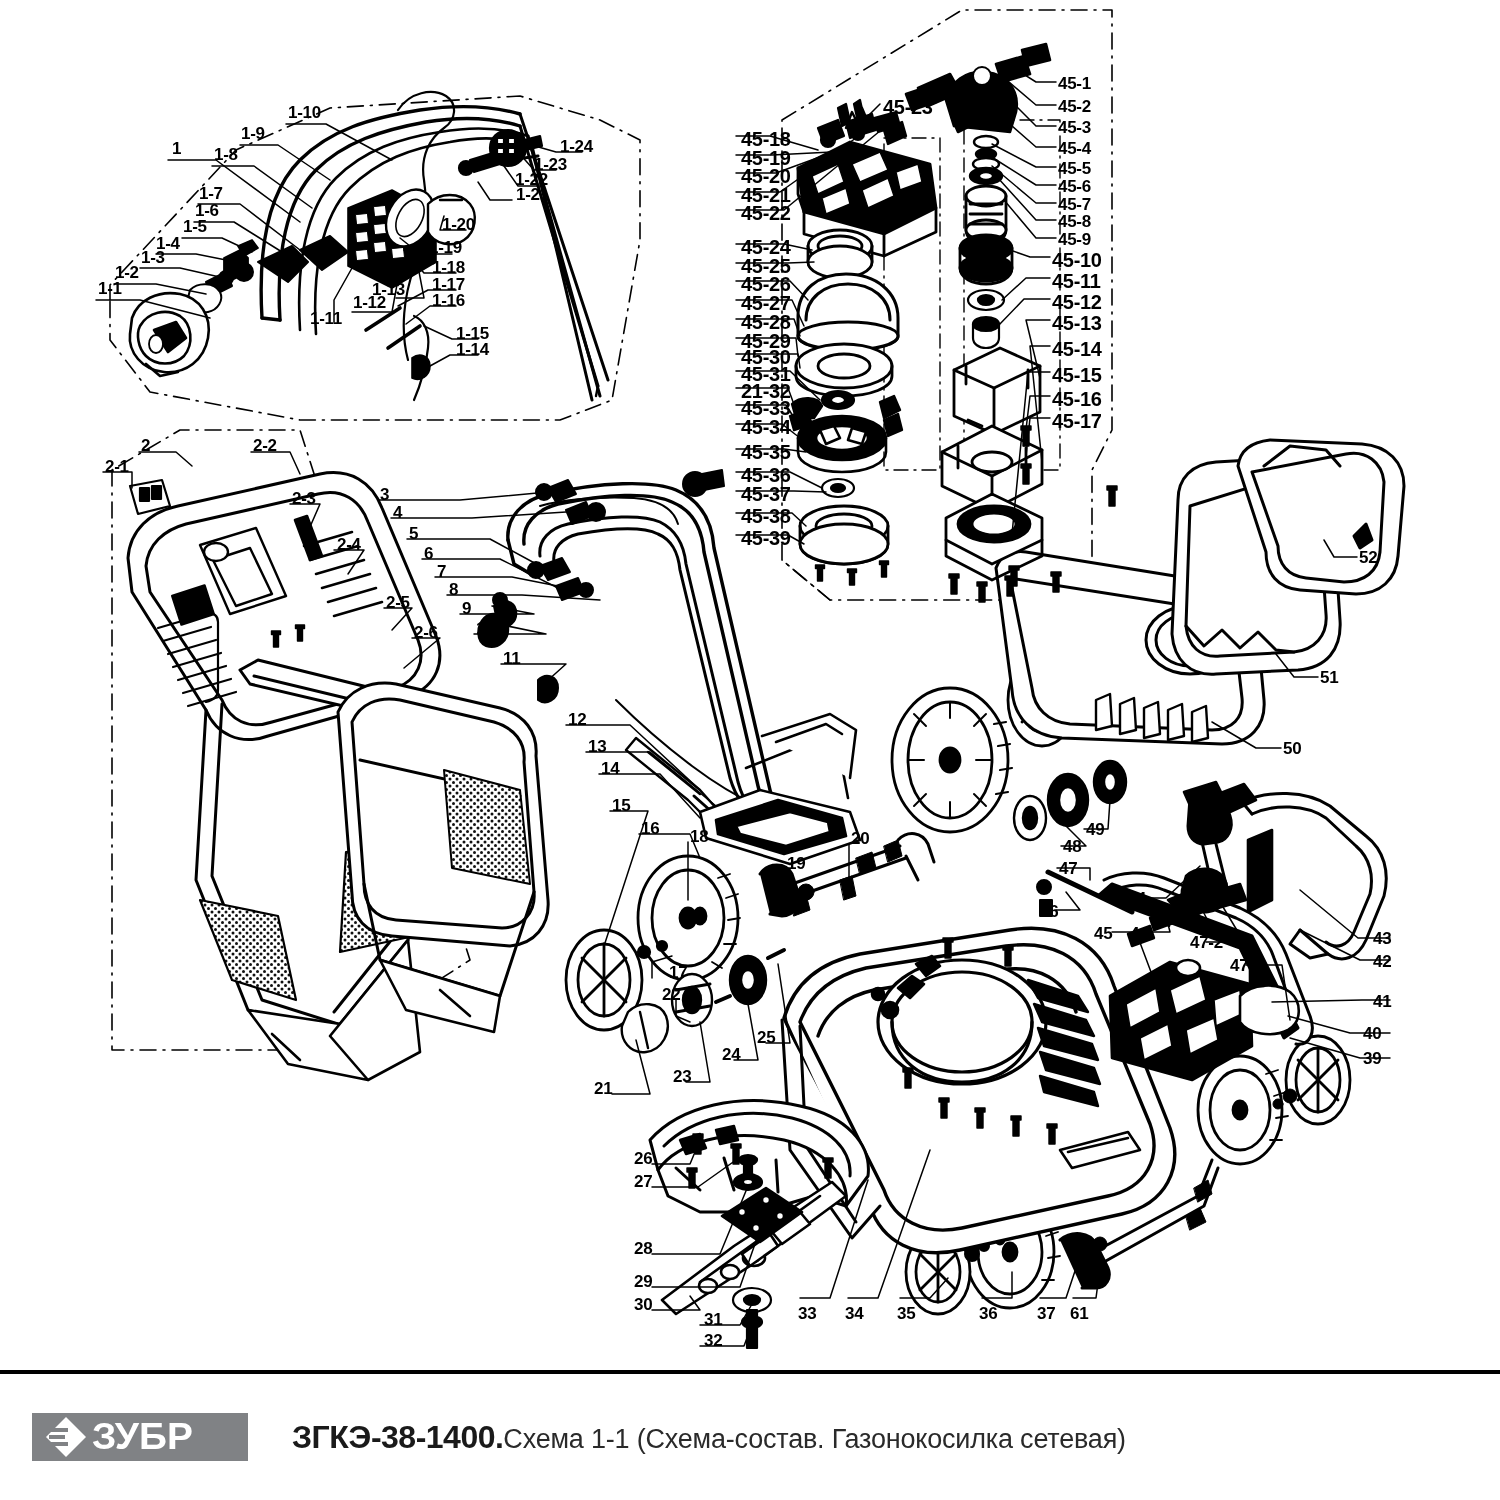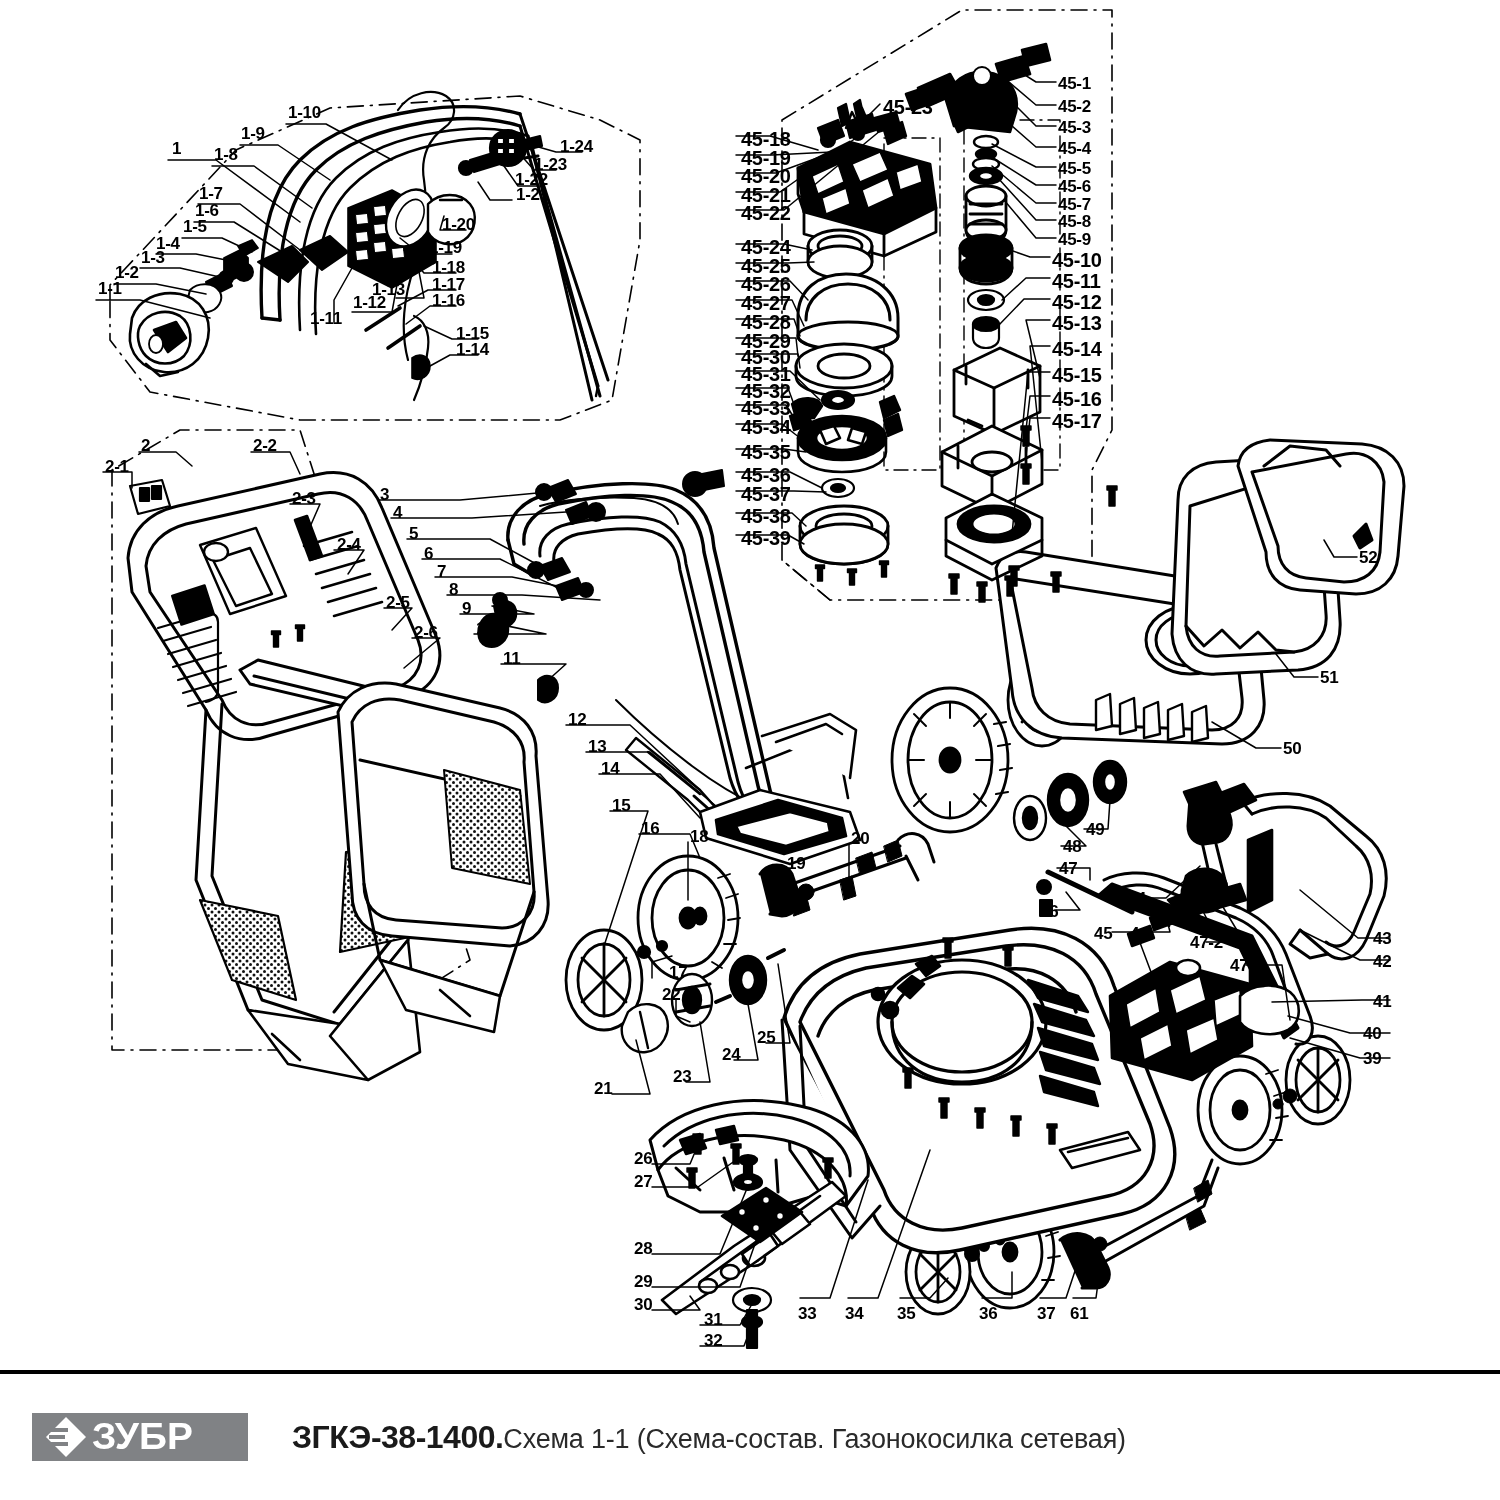--- a/index.html
+++ b/index.html
@@ -1138,21 +1138,21 @@
       <div class="lbl sm" style="left: 741px; top: 203px;">45-22</div>
       <div class="lbl sm" style="left: 883px; top: 97px;">45-23</div>
       <div class="lbl sm" style="left: 741px; top: 237px;">45-24</div>
       <div class="lbl sm" style="left: 741px; top: 256px;">45-25</div>
       <div class="lbl sm" style="left: 741px; top: 274px;">45-26</div>
       <div class="lbl sm" style="left: 741px; top: 293px;">45-27</div>
       <div class="lbl sm" style="left: 741px; top: 312px;">45-28</div>
       <div class="lbl sm" style="left: 741px; top: 331px;">45-29</div>
       <div class="lbl sm" style="left: 741px; top: 347px;">45-30</div>
       <div class="lbl sm" style="left: 741px; top: 364px;">45-31</div>
-      <div class="lbl sm" style="left: 741px; top: 381px;">45-32</div>
+      <div class="lbl sm" style="left: 741px; top: 381px;">21-32</div>
       <div class="lbl sm" style="left: 741px; top: 398px;">45-33</div>
       <div class="lbl sm" style="left: 741px; top: 417px;">45-34</div>
       <div class="lbl sm" style="left: 741px; top: 442px;">45-35</div>
       <div class="lbl sm" style="left: 741px; top: 465px;">45-36</div>
       <div class="lbl sm" style="left: 741px; top: 484px;">45-37</div>
       <div class="lbl sm" style="left: 741px; top: 506px;">45-38</div>
       <div class="lbl sm" style="left: 741px; top: 528px;">45-39</div>
     </div>
 
   <div id="rule"></div>

